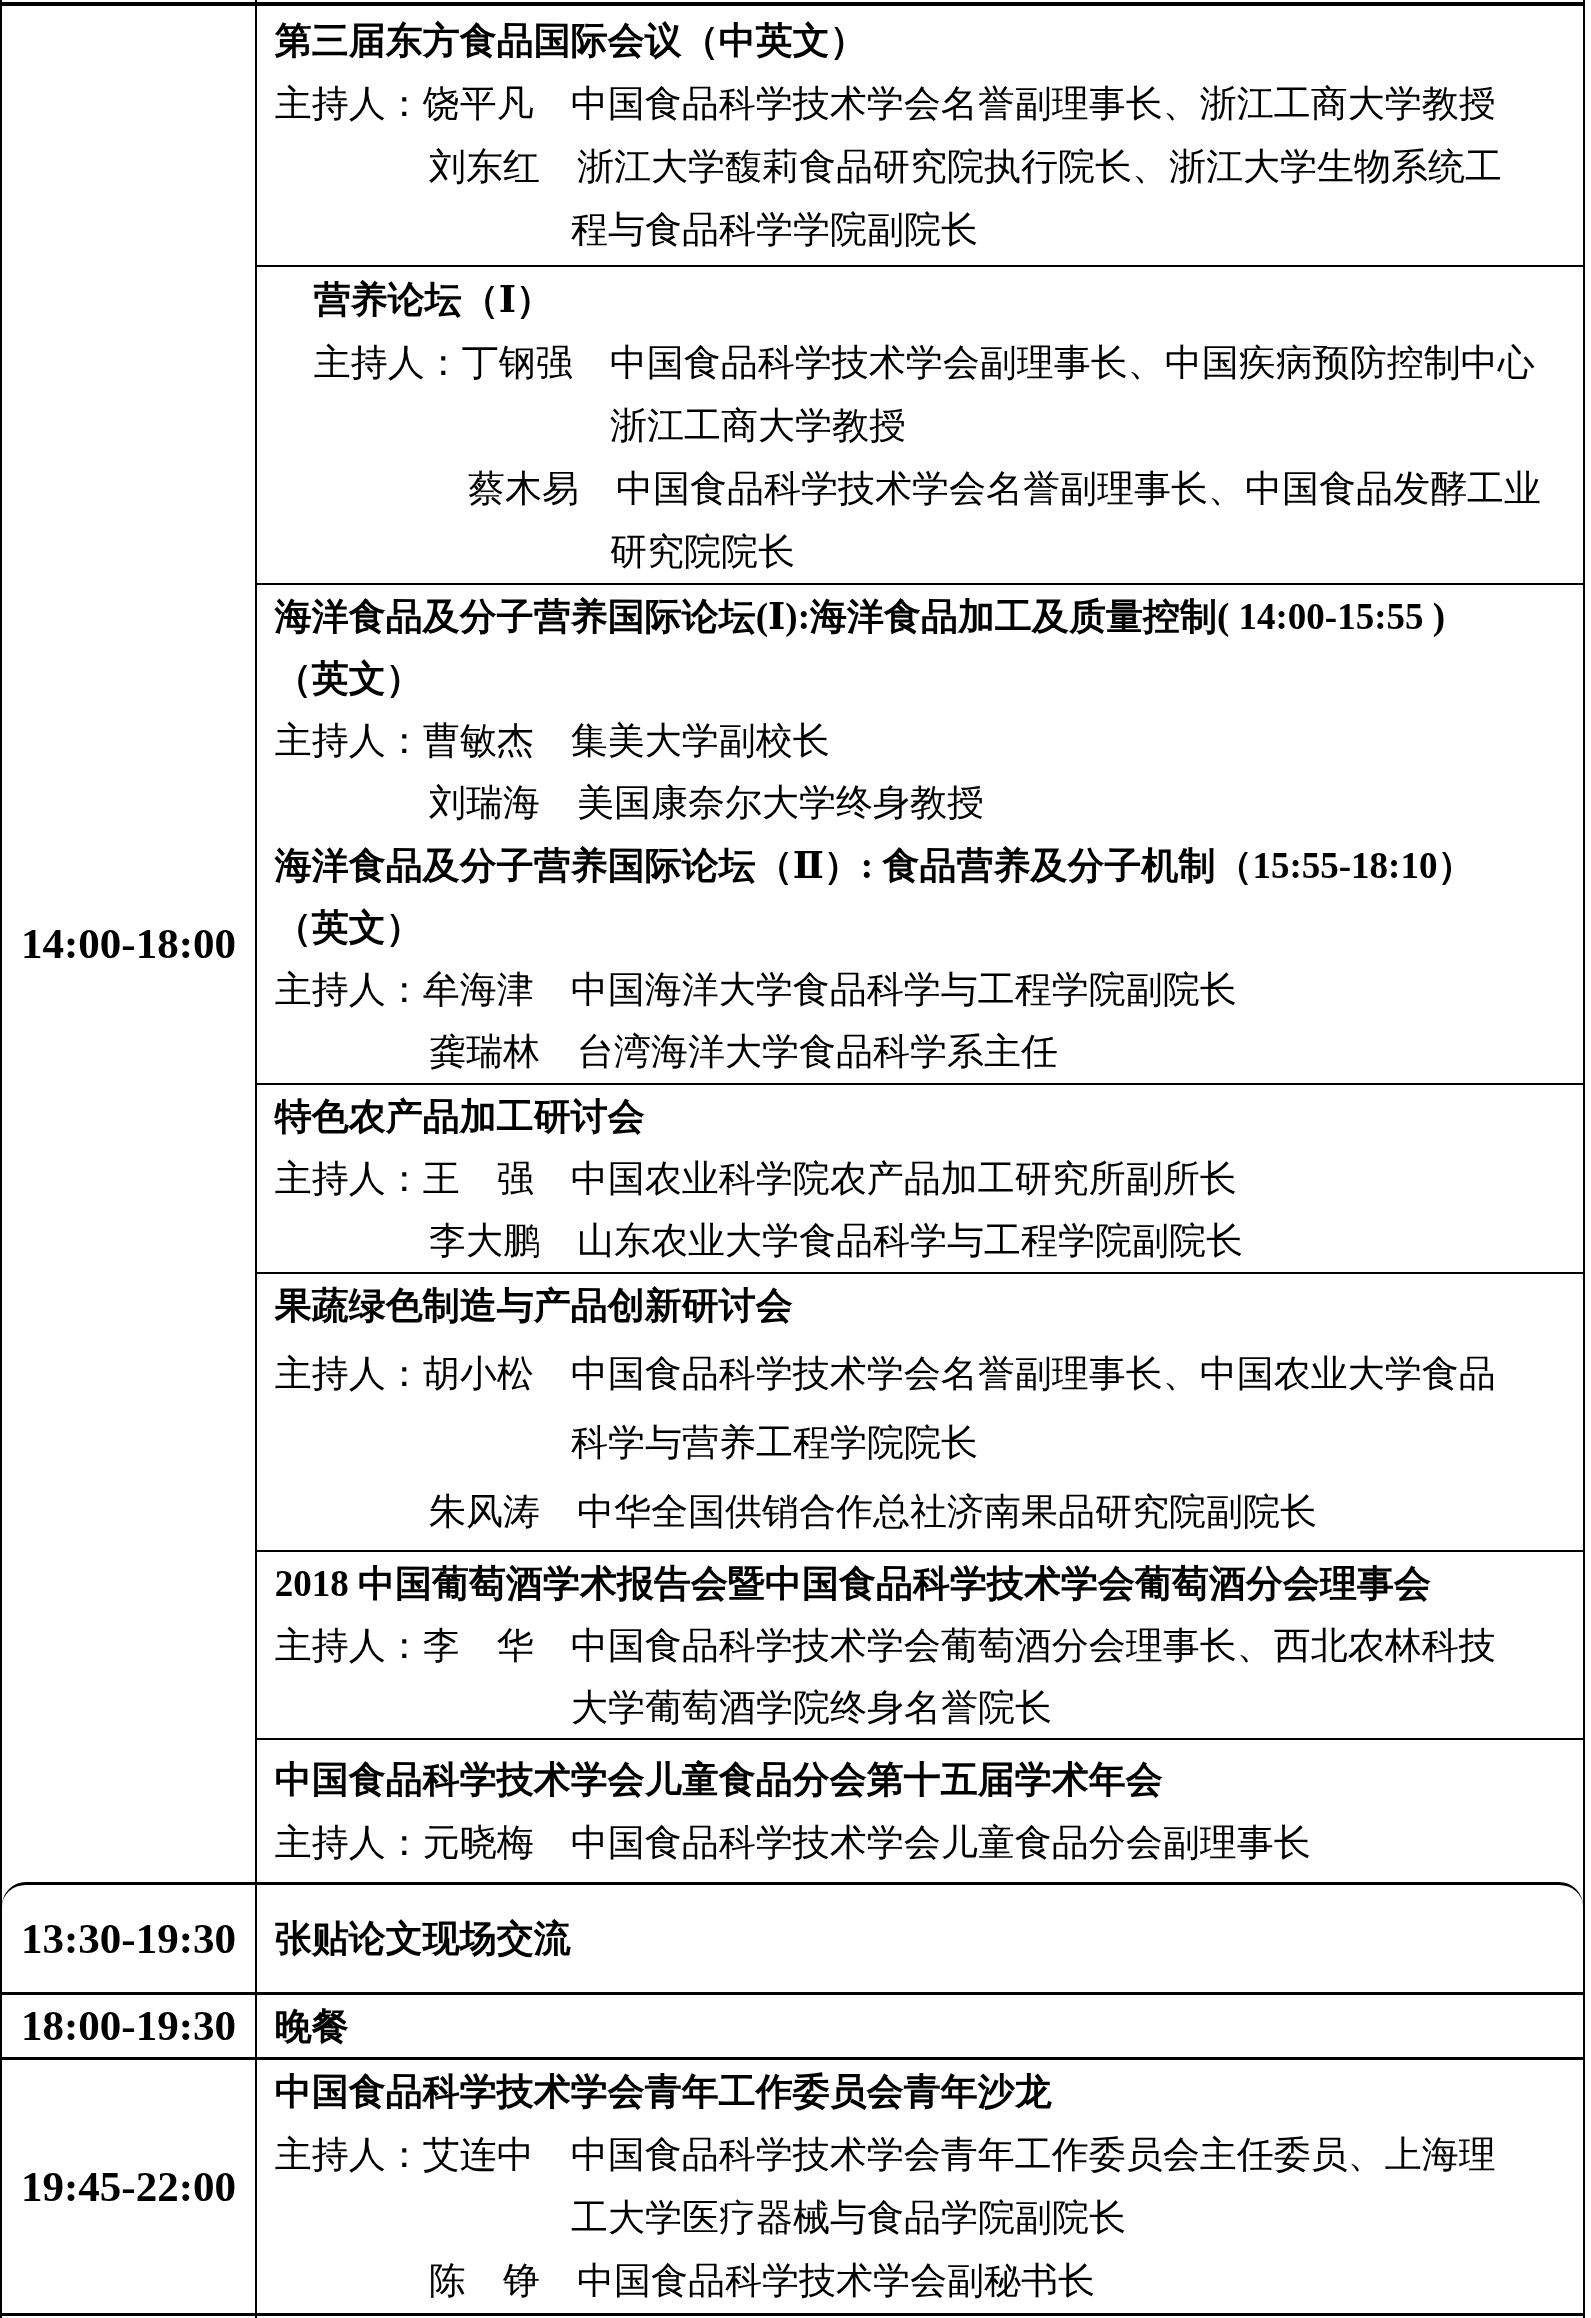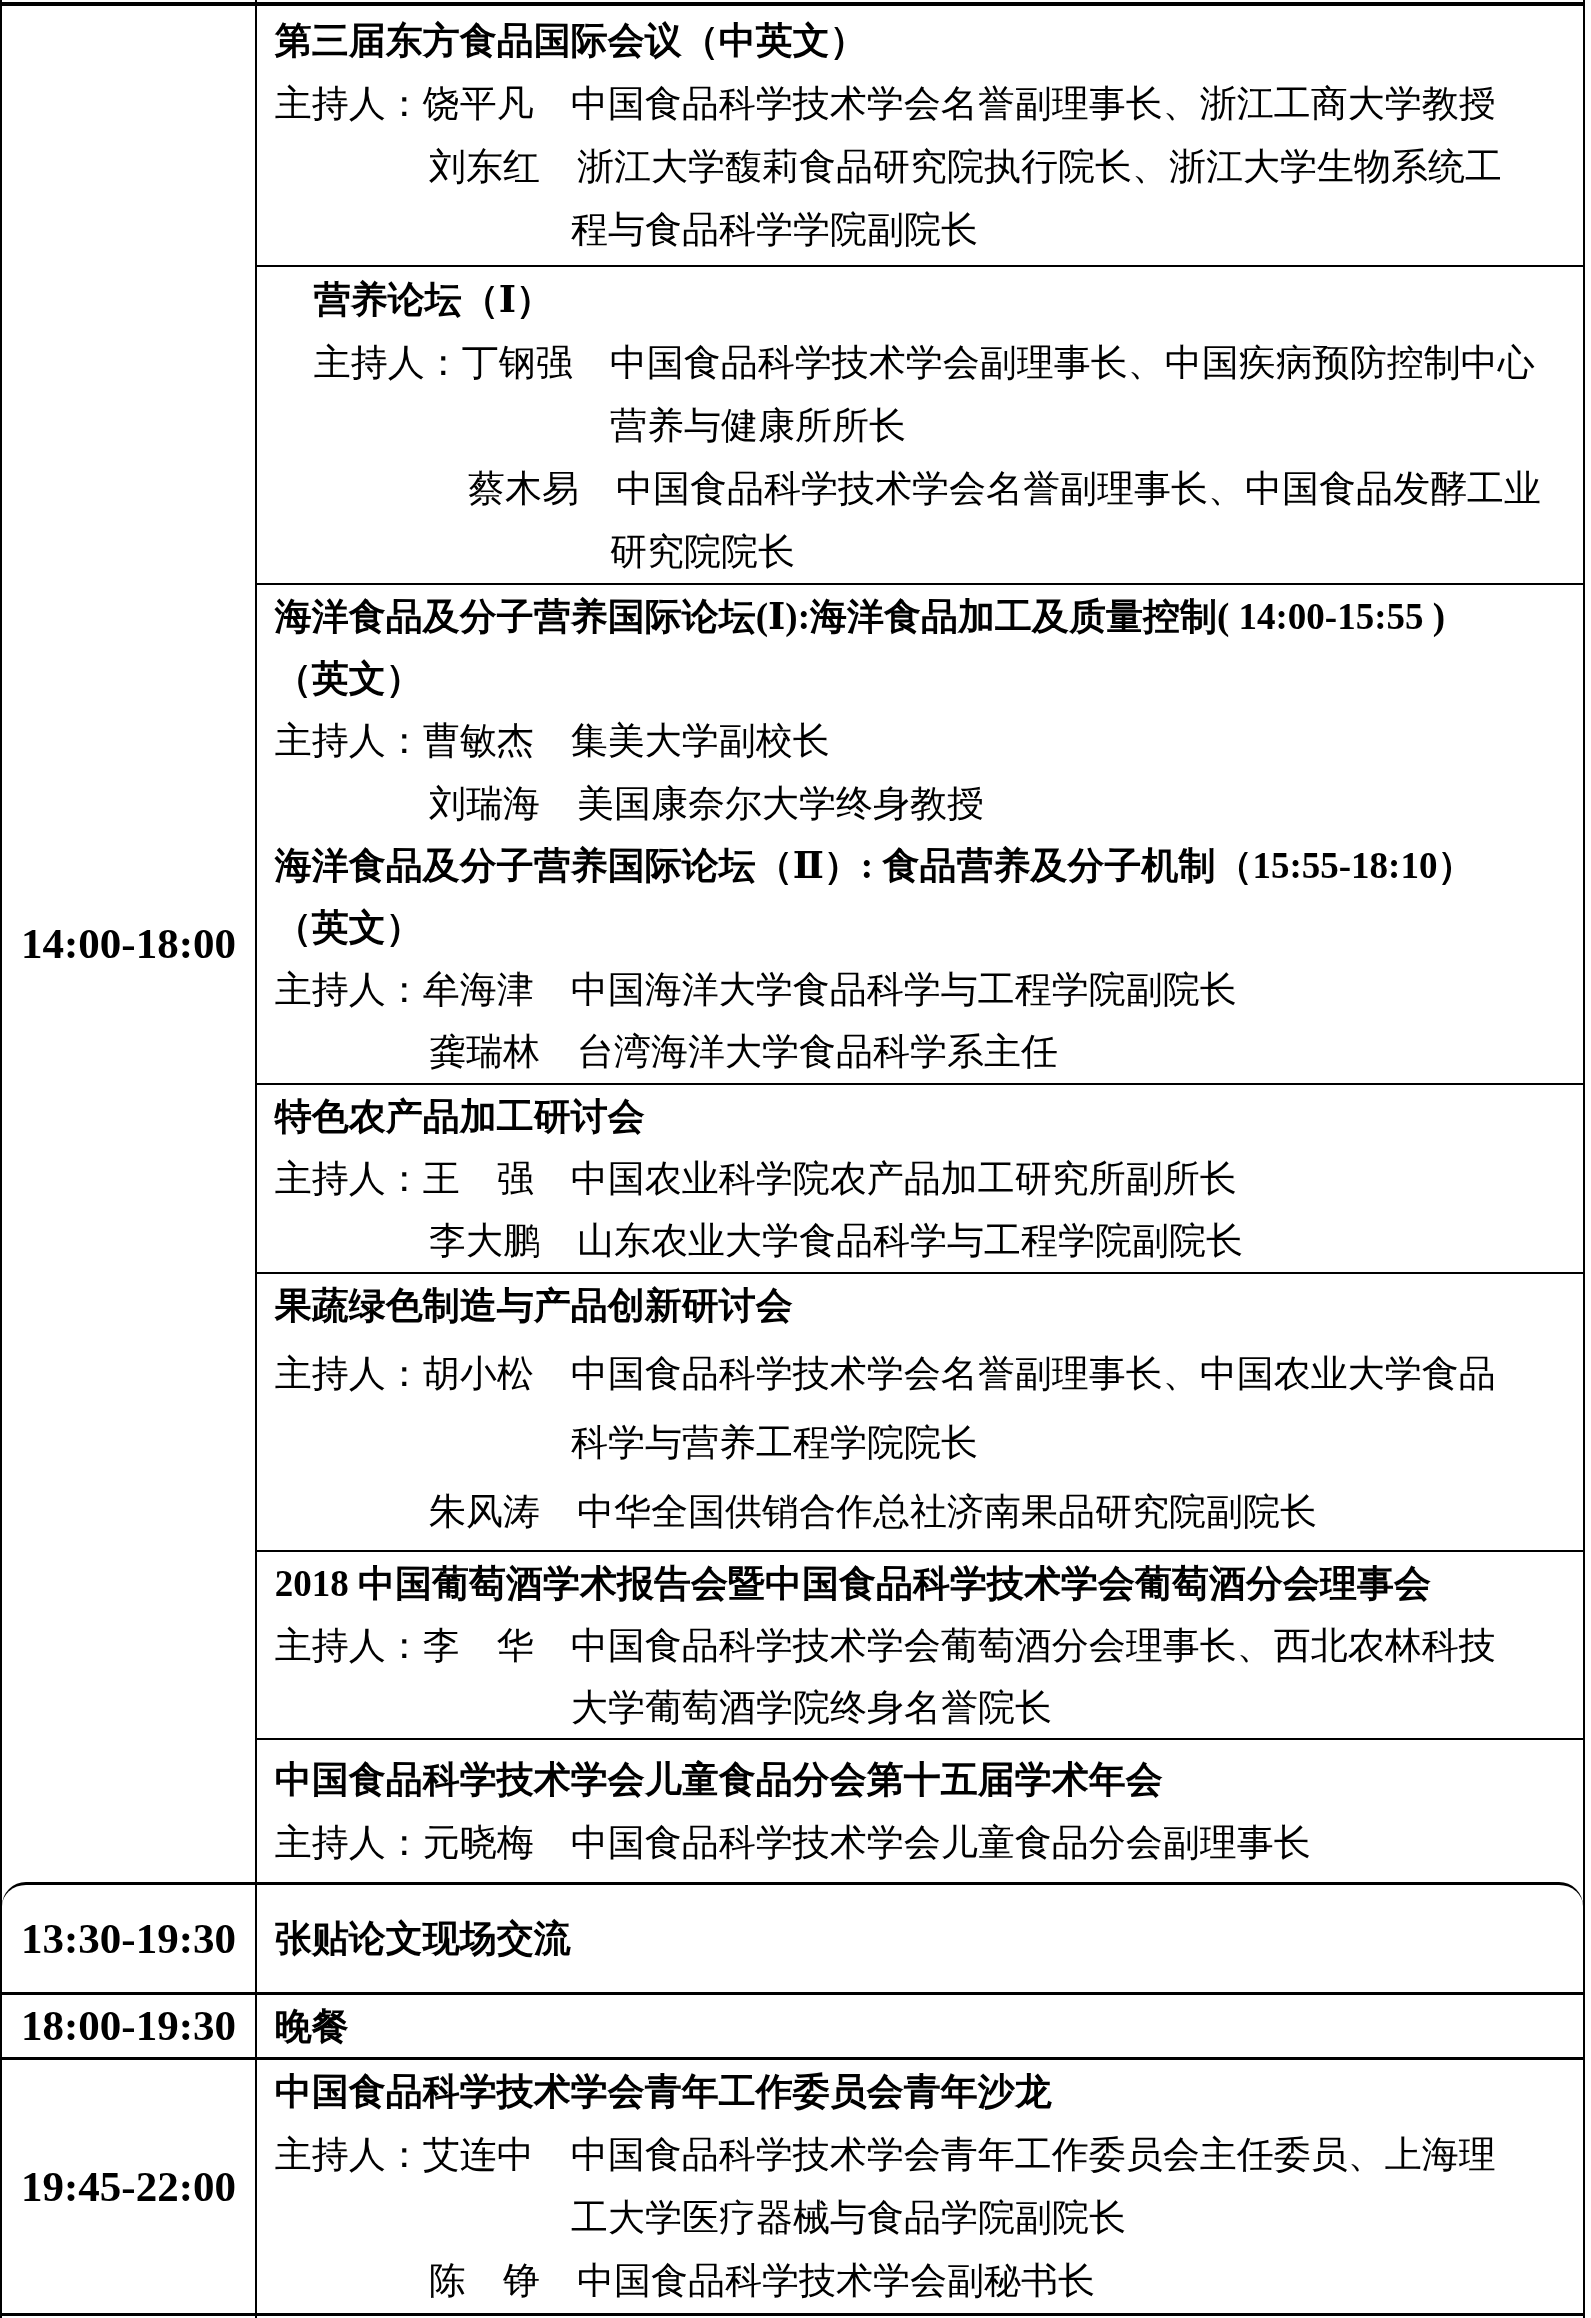--- a/index.html
+++ b/index.html
@@ -28,21 +28,21 @@
     font-weight:bold;font-size:43px;letter-spacing:0px;white-space:nowrap;
   }
   .content-cell{flex:1;display:flex;flex-direction:column;overflow:hidden;}
   .section{
     box-sizing:border-box;display:flex;flex-direction:column;justify-content:center;
     overflow:hidden;
   }
   .section + .section{border-top:2.4px solid #000;}
   .s0{height:265px;}
   .s1{height:324px;padding-left:39px;}
-  .s2{height:510px;justify-content:flex-end;}
+  .s2{height:510px;}
   .s3{height:193px;}
   .s4{height:273px;gap:9px;}
   .s5{height:191px;margin-top:11px;}
   .s6{height:147px;}
   .section.single{flex:1;}
   .ln{
     line-height:63px;font-size:37px;white-space:nowrap;padding-left:17.7px;
     overflow:hidden;
   }
   .ln.title{font-weight:bold;}
@@ -67,21 +67,21 @@
         <div class="section s0">
           <div class="ln title">第三届东方食品国际会议（中英文）</div>
           <div class="ln host">主持人：饶平凡　中国食品科学技术学会名誉副理事长、浙江工商大学教授</div>
           <div class="ln name">刘东红　浙江大学馥莉食品研究院执行院长、浙江大学生物系统工</div>
           <div class="ln cont">程与食品科学学院副院长</div>
         </div>
 
         <div class="section s1">
           <div class="ln title">营养论坛（Ⅰ）</div>
           <div class="ln host">主持人：丁钢强　中国食品科学技术学会副理事长、中国疾病预防控制中心</div>
-          <div class="ln cont">营养与健康所所长</div>
+          <div class="ln cont">浙江工商大学教授</div>
           <div class="ln name">蔡木易　中国食品科学技术学会名誉副理事长、中国食品发酵工业</div>
           <div class="ln cont">研究院院长</div>
         </div>
 
         <div class="section s2">
           <div class="ln title">海洋食品及分子营养国际论坛(Ⅰ):海洋食品加工及质量控制( 14:00-15:55 )</div>
           <div class="ln title">（英文）</div>
           <div class="ln host">主持人：曹敏杰　集美大学副校长</div>
           <div class="ln name">刘瑞海　美国康奈尔大学终身教授</div>
           <div class="ln title">海洋食品及分子营养国际论坛（Ⅱ）: 食品营养及分子机制（15:55-18:10）</div>

